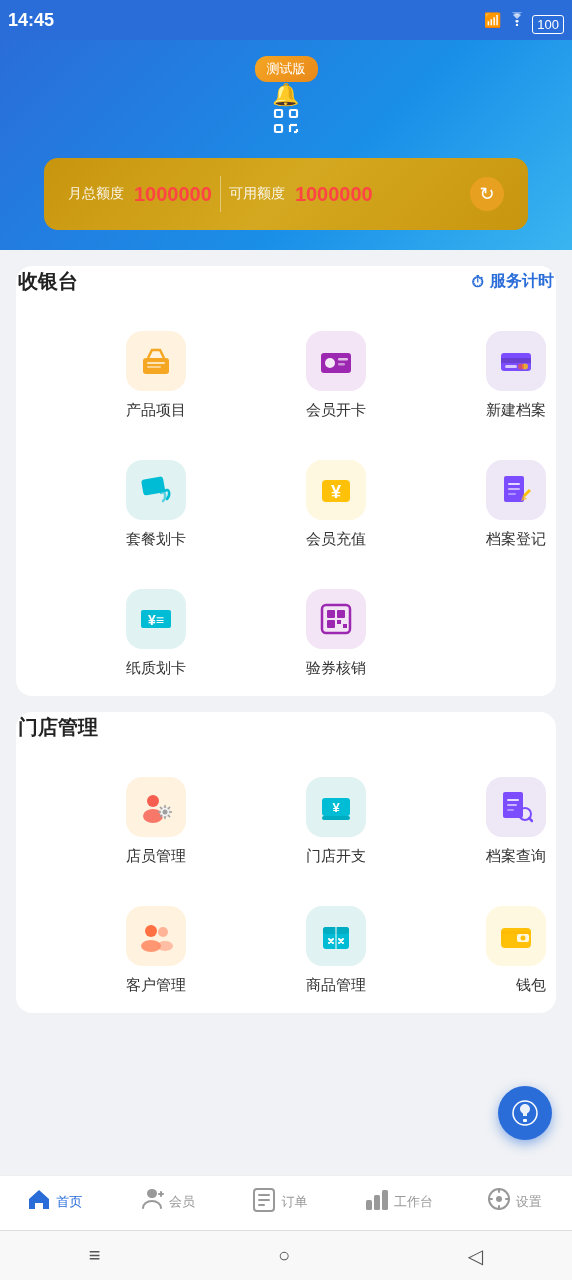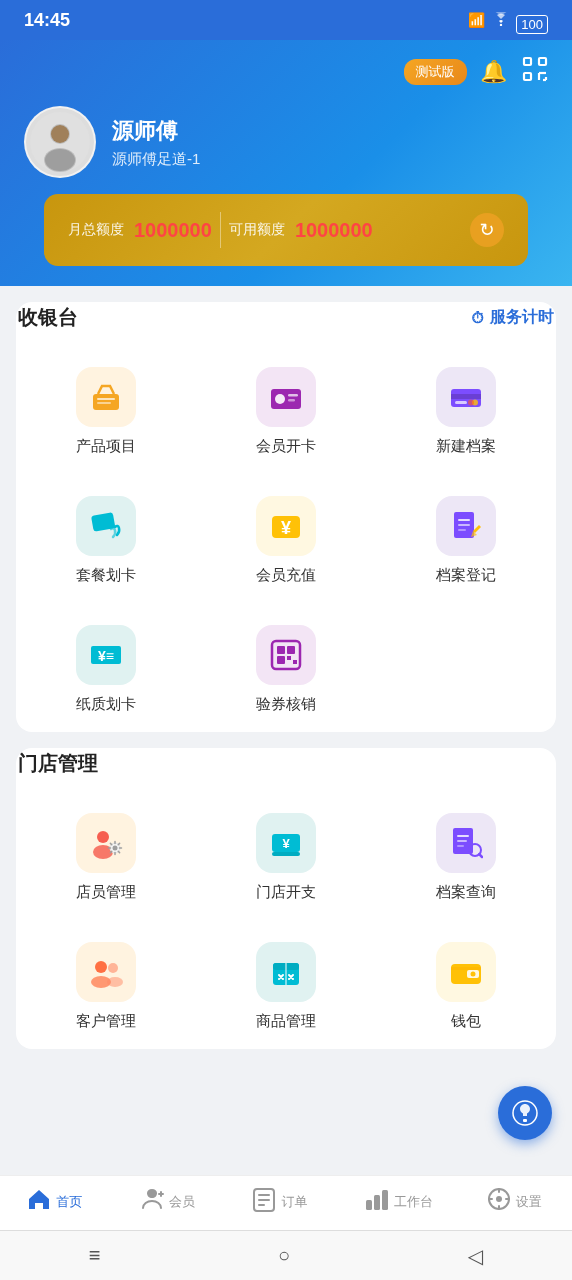--- a/index.html
+++ b/index.html
@@ -12,21 +12,21 @@
       position: relative;
       overflow-x: hidden;
     }
 
     
     .status-bar {
       background: #2a6dd9;
       display: flex;
       justify-content: space-between;
       align-items: center;
-      padding: 8px 24px;
+      padding: 8px 8px;
       height: 40px;
     }
     .status-time {
       color: white;
       font-size: 18px;
       font-weight: 600;
     }
     .status-icons {
       display: flex;
       align-items: center;
@@ -38,22 +38,22 @@
     
     .header {
       background: linear-gradient(135deg, #2a6dd9 0%, #1a8fe8 60%, #3ab5f0 100%);
       padding: 16px 24px 20px;
       position: relative;
     }
     .header-top {
       display: flex;
       justify-content: flex-end;
       align-items: center;
-      gap: 14px;
       margin-bottom: 18px;
+      flex-direction: column;
     }
     .test-badge {
       background: linear-gradient(135deg, #f5a623, #e8881a);
       color: white;
       font-size: 13px;
       padding: 4px 12px;
       border-radius: 12px;
     }
     .header-icon {
       color: white;
@@ -171,21 +171,21 @@
 
     
     .menu-grid {
       display: grid;
       grid-template-columns: repeat(3, 1fr);
       gap: 8px 4px;
     }
     .menu-item {
       display: flex;
       flex-direction: column;
-      align-items: center;
+      align-items: flex-end;
       padding: 16px 8px;
       cursor: pointer;
       border-radius: 10px;
       transition: background 0.15s;
     }
     .menu-icon-wrap {
       width: 60px;
       height: 60px;
       border-radius: 16px;
       display: flex;
@@ -308,35 +308,20 @@
         <rect x="2" y="2" width="7" height="7" rx="1"></rect>
         <rect x="17" y="2" width="7" height="7" rx="1"></rect>
         <rect x="2" y="17" width="7" height="7" rx="1"></rect>
         <line x1="17" y1="17" x2="24" y2="17"></line>
         <line x1="17" y1="17" x2="17" y2="24"></line>
         <line x1="24" y1="21" x2="24" y2="24"></line>
         <line x1="21" y1="24" x2="24" y2="24"></line>
       </svg>
     </span>
   </div>
-  <div class="user-info">
-    <div class="avatar">
-      <svg class="avatar-svg" viewBox="0 0 60 60" fill="none">
-        <circle cx="30" cy="30" r="30" fill="#e0e0e0"></circle>
-        <circle cx="30" cy="22" r="10" fill="#bdbdbd"></circle>
-        <ellipse cx="30" cy="48" rx="16" ry="12" fill="#bdbdbd"></ellipse>
-        <circle cx="30" cy="22" r="9" fill="#a0805a"></circle>
-        <ellipse cx="30" cy="48" rx="15" ry="11" fill="#9e9e9e"></ellipse>
-      </svg>
-    </div>
-    <div class="user-text">
-      <div class="user-name">源师傅</div>
-      <div class="user-shop">源师傅足道-1</div>
-    </div>
-  </div>
 
   <div class="quota-card">
     <div class="quota-row">
       <div class="quota-item">
         <span class="quota-label">月总额度</span>
         <span class="quota-value">1000000</span>
       </div>
       <div class="quota-divider"></div>
       <div class="quota-item">
         <span class="quota-label">可用额度</span>

